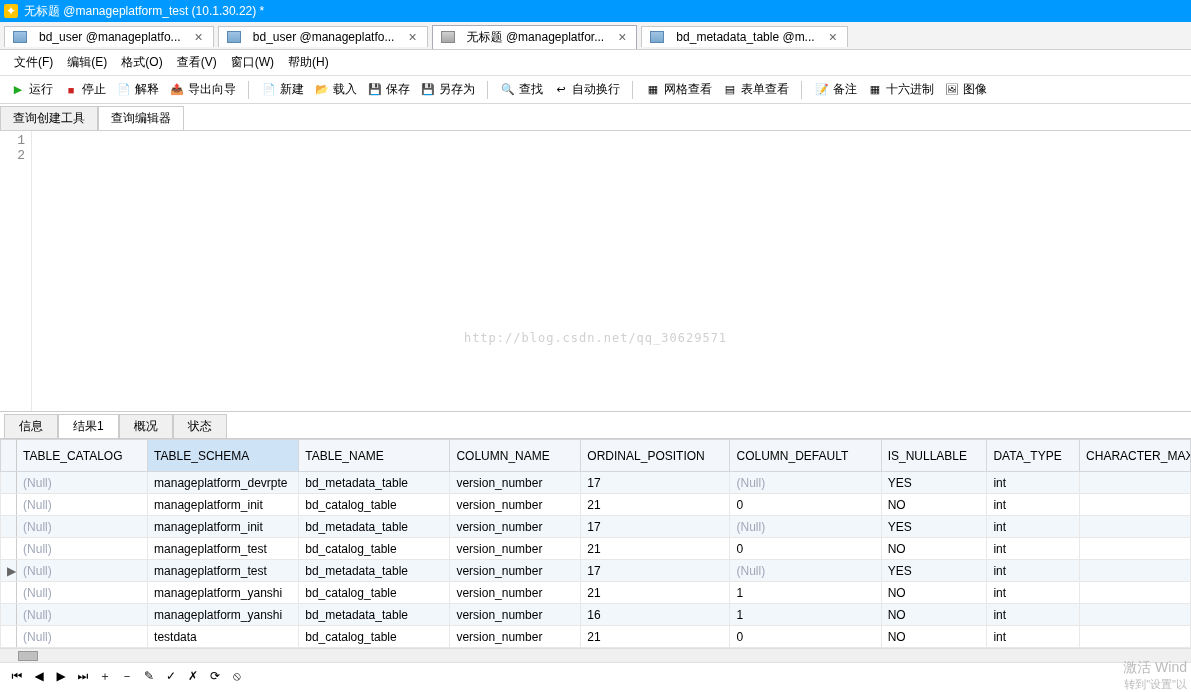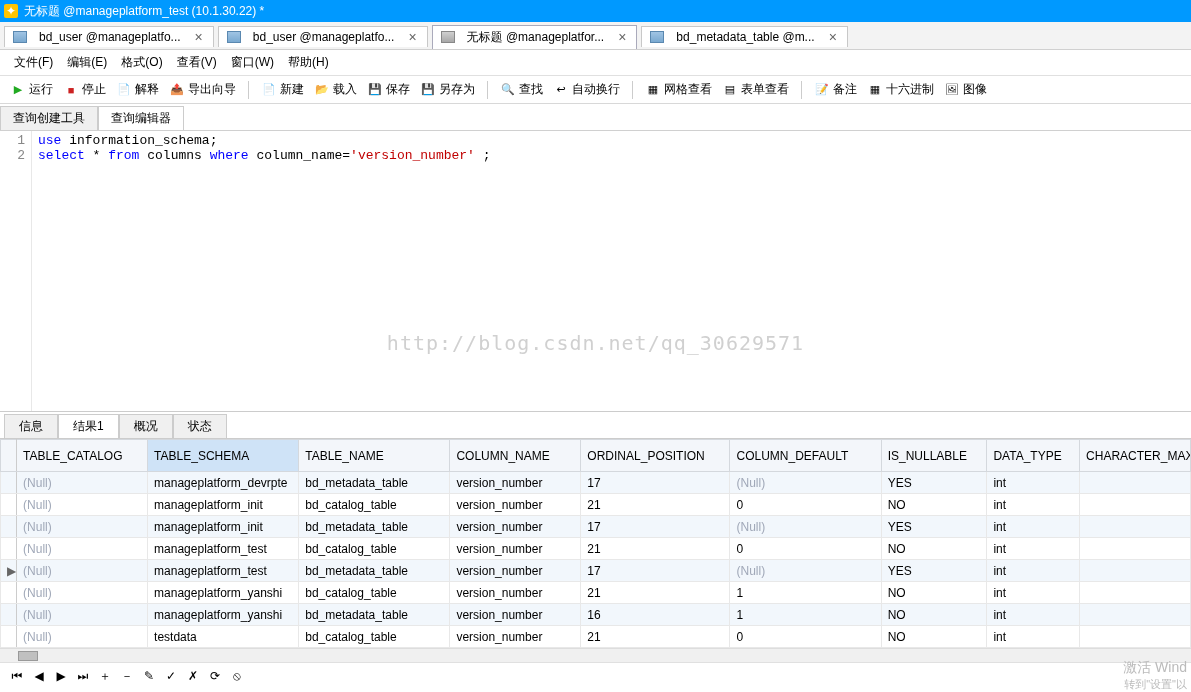--- a/index.html
+++ b/index.html
@@ -19,21 +19,21 @@
 .toolbar .sep { width: 1px; height: 18px; background: #ccc; margin: 0 6px; }
 .toolbar .ic { width: 16px; height: 16px; display:inline-flex;align-items:center;justify-content:center;font-size:11px;}
 .subtabs { border-bottom: 1px solid #d0d0d0; display: flex; padding: 2px 0 0; }
 .subtab { border: 1px solid #ccc; border-bottom:none; padding: 3px 12px; background: #f0f0f0; }
 .subtab.active { background: #fff; position:relative; }
 .editor { display: flex; height: 280px; background: #fff; font-family: Consolas, "Courier New", monospace; font-size: 13px; position:relative;}
 .gutter { width: 32px; text-align: right; padding: 2px 6px 2px 2px; color: #888; border-right: 1px solid #e8e8e8; user-select:none;}
 .code { padding: 2px 6px; white-space: pre; }
 .code .kw { color: #0000ff; }
 .code .str { color: #c00000; }
-.watermark { position:absolute; top:200px; left:50%; transform:translateX(-50%); color:#d0d0d0; font-size:20px; letter-spacing:1px; font-family:Consolas,monospace;}
+.watermark { position:absolute; top:200px; left:50%; transform:translateX(-50%); color:#d0d0d0; font-size:12px; letter-spacing:1px; font-family:Consolas,monospace;}
 .bottom-tabs { border-top: 1px solid #ccc; display: flex; padding: 2px 4px 0; }
 .btab { border: 1px solid #ccc; border-bottom:none; padding: 3px 14px; background: #f0f0f0; }
 .btab.active { background: #fff; }
 .grid { border-top:1px solid #ccc; }
 .grid table { border-collapse: collapse; width: 100%; table-layout: fixed; }
 .grid th { background: #f3f6fa; border: 1px solid #d4d8dd; padding: 4px 6px; text-align: left; font-weight: normal; height:32px; white-space:nowrap; overflow:hidden;}
 .grid th.sel { background: #cfe3f7; }
 .grid td { border: 1px solid #e8e8e8; padding: 3px 6px; height:22px; white-space:nowrap; overflow:hidden;}
 .grid td.num { text-align: left; padding-right:22px;}
 .grid td.null { color: #a0a8b8; }
@@ -155,21 +155,20 @@
 <div class="subtabs">
   <div class="subtab">查询创建工具</div>
   <div class="subtab active">查询编辑器</div>
 </div>
 
 <div class="editor">
   <div class="gutter">
     <div>1</div>
     <div>2</div>
   </div>
-  <div class="code"><div><span class="kw">use</span><span> information_schema;</span></div><div><span class="kw">select</span><span> * </span><span class="kw">from</span><span> columns </span><span class="kw">where</span><span> column_name=</span><span class="str">'version_number'</span><span> ;</span></div></div>
   <div class="watermark">http://blog.csdn.net/qq_30629571</div>
 </div>
 
 <div class="bottom-tabs">
   <div class="btab">信息</div>
   <div class="btab active">结果1</div>
   <div class="btab">概况</div>
   <div class="btab">状态</div>
 </div>
 

